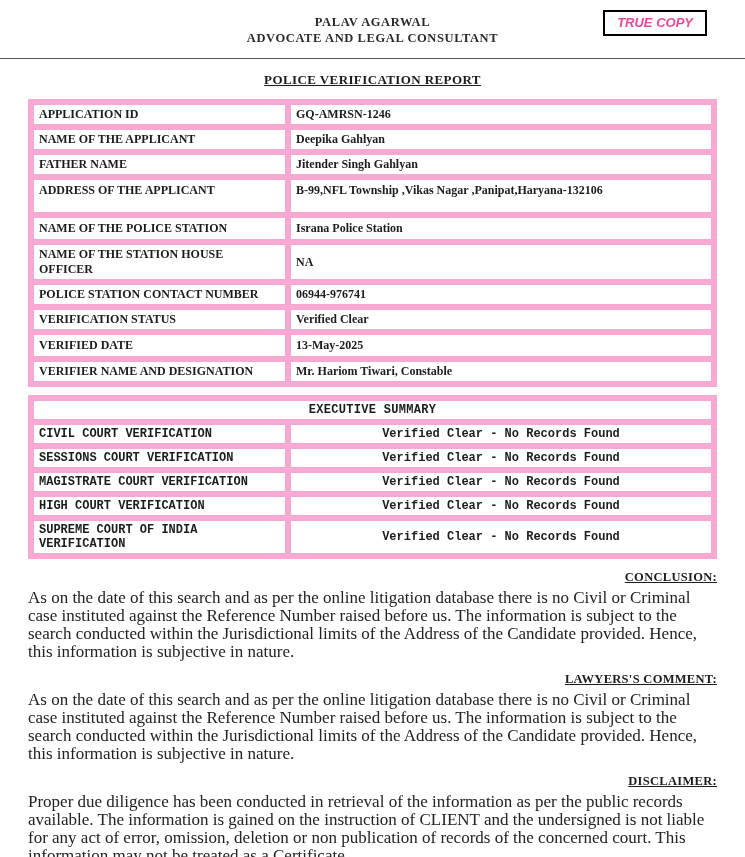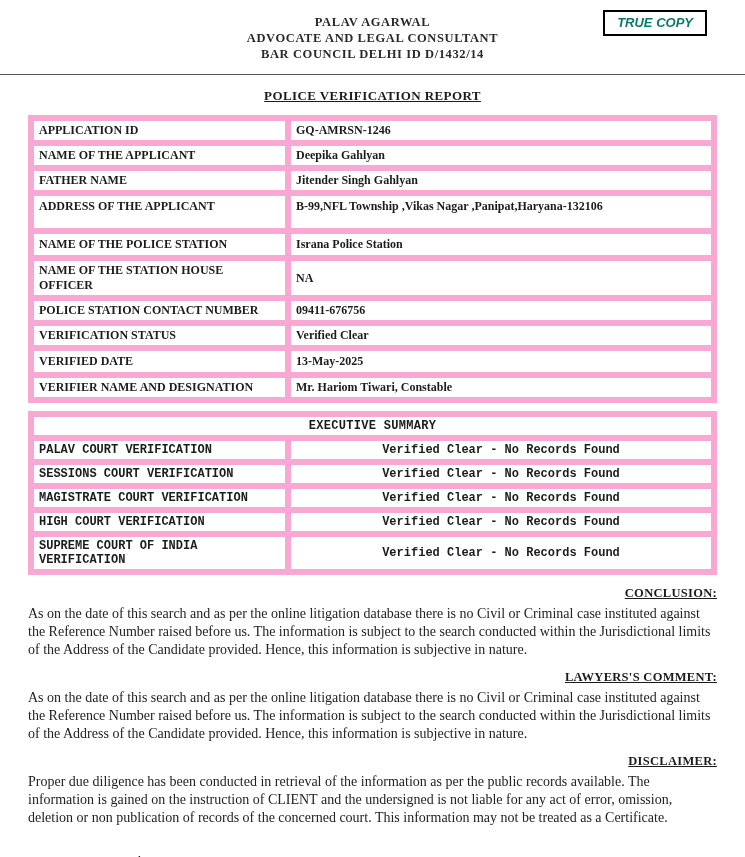--- a/index.html
+++ b/index.html
@@ -10,21 +10,21 @@
     -webkit-font-smoothing:antialiased;
   }
   .page { position:relative; box-sizing:border-box; width:745px; padding:10px 28px 18px 28px; }
 
   
   .letterhead { text-align:center; font-weight:bold; font-size:12.5px; letter-spacing:0.6px; line-height:16px; color:#2a2a2a; padding-top:4px; }
   .true-copy {
     position:absolute; top:10px; right:38px;
     border:2px solid #000; padding:3px 12px 4px 12px;
     font-family:"Liberation Sans", sans-serif;
-    font-style:italic; font-weight:bold; font-size:13px; color:#0f766e;
+    font-style:italic; font-weight:bold; font-size:13px; color:#ec4899;
     background:#fff;
   }
   .rule { border:none; border-top:1px solid #555; margin:12px -28px 0 -28px; }
 
   .report-title { text-align:center; font-weight:bold; font-size:13px; letter-spacing:0.4px; text-decoration:underline; margin:13px 0 11px 0; }
 
   
   table { width:100%; border-collapse:collapse; table-layout:fixed; }
   td { border:6px solid #f9a8d4; padding:2px 5px; font-size:12px; overflow:hidden; }
   .details tr { height:22px; }
@@ -34,37 +34,36 @@
   .details td.label, .details td.value { font-weight:bold; }
   .summary { margin-top:8px;font-family:Liberation Mono, monospace; }
   .summary tr { height:20px; }
   .summary td { font-weight:bold; }
   .summary .summary-title { text-align:center; letter-spacing:0.3px; }
   .summary td.value { text-align:center; }
 
   
   .section { margin-top:11px; }
   .section-heading { font-weight:bold; font-size:12.5px; text-decoration:underline; letter-spacing:0.3px; margin-bottom:4px;text-align:right; }
-  .section-body { font-size:14px; line-height:18px; color:#222; }
+  .section-body { font-size:17px; line-height:18px; color:#222; }
 
   
   .yours-truly { margin:26px 0 0 58px; font-size:13px;font-family:Liberation Serif, serif; }
   .signature-wrap { margin:4px 0 0 42px; height:58px; }
 </style>
 </head>
 <body>
 
 <div class="page">
 
   <div class="true-copy">TRUE COPY</div>
 
   <div class="letterhead">
     <div>PALAV AGARWAL</div>
     <div>ADVOCATE AND LEGAL CONSULTANT</div>
-    <div>BAR COUNCIL DELHI ID D/1432/14</div>
   </div>
 
   <hr class="rule">
 
   <div class="report-title">POLICE VERIFICATION REPORT</div>
 
   <table class="details">
     <colgroup>
         <col style="width:257px">
         <col>
@@ -89,21 +88,21 @@
       <tr class="mid">
         <td class="label">NAME OF THE POLICE STATION</td>
         <td class="value">Israna Police Station</td>
       </tr>
       <tr>
         <td class="label">NAME OF THE STATION HOUSE OFFICER</td>
         <td class="value">NA</td>
       </tr>
       <tr>
         <td class="label">POLICE STATION CONTACT NUMBER</td>
-        <td class="value">09411-676756</td>
+        <td class="value">06944-976741</td>
       </tr>
       <tr>
         <td class="label">VERIFICATION STATUS</td>
         <td class="value">Verified Clear</td>
       </tr>
       <tr class="mid">
         <td class="label">VERIFIED DATE</td>
         <td class="value">13-May-2025</td>
       </tr>
       <tr>
@@ -116,21 +115,21 @@
   <table class="summary">
     <colgroup>
         <col style="width:257px">
         <col>
       </colgroup>
     <tbody>
       <tr>
         <td class="summary-title" colspan="2">EXECUTIVE SUMMARY</td>
       </tr>
       <tr>
-        <td class="label">PALAV COURT VERIFICATION</td>
+        <td class="label">CIVIL COURT VERIFICATION</td>
         <td class="value">Verified Clear - No Records Found</td>
       </tr>
       <tr>
         <td class="label">SESSIONS COURT VERIFICATION</td>
         <td class="value">Verified Clear - No Records Found</td>
       </tr>
       <tr>
         <td class="label">MAGISTRATE COURT VERIFICATION</td>
         <td class="value">Verified Clear - No Records Found</td>
       </tr>

